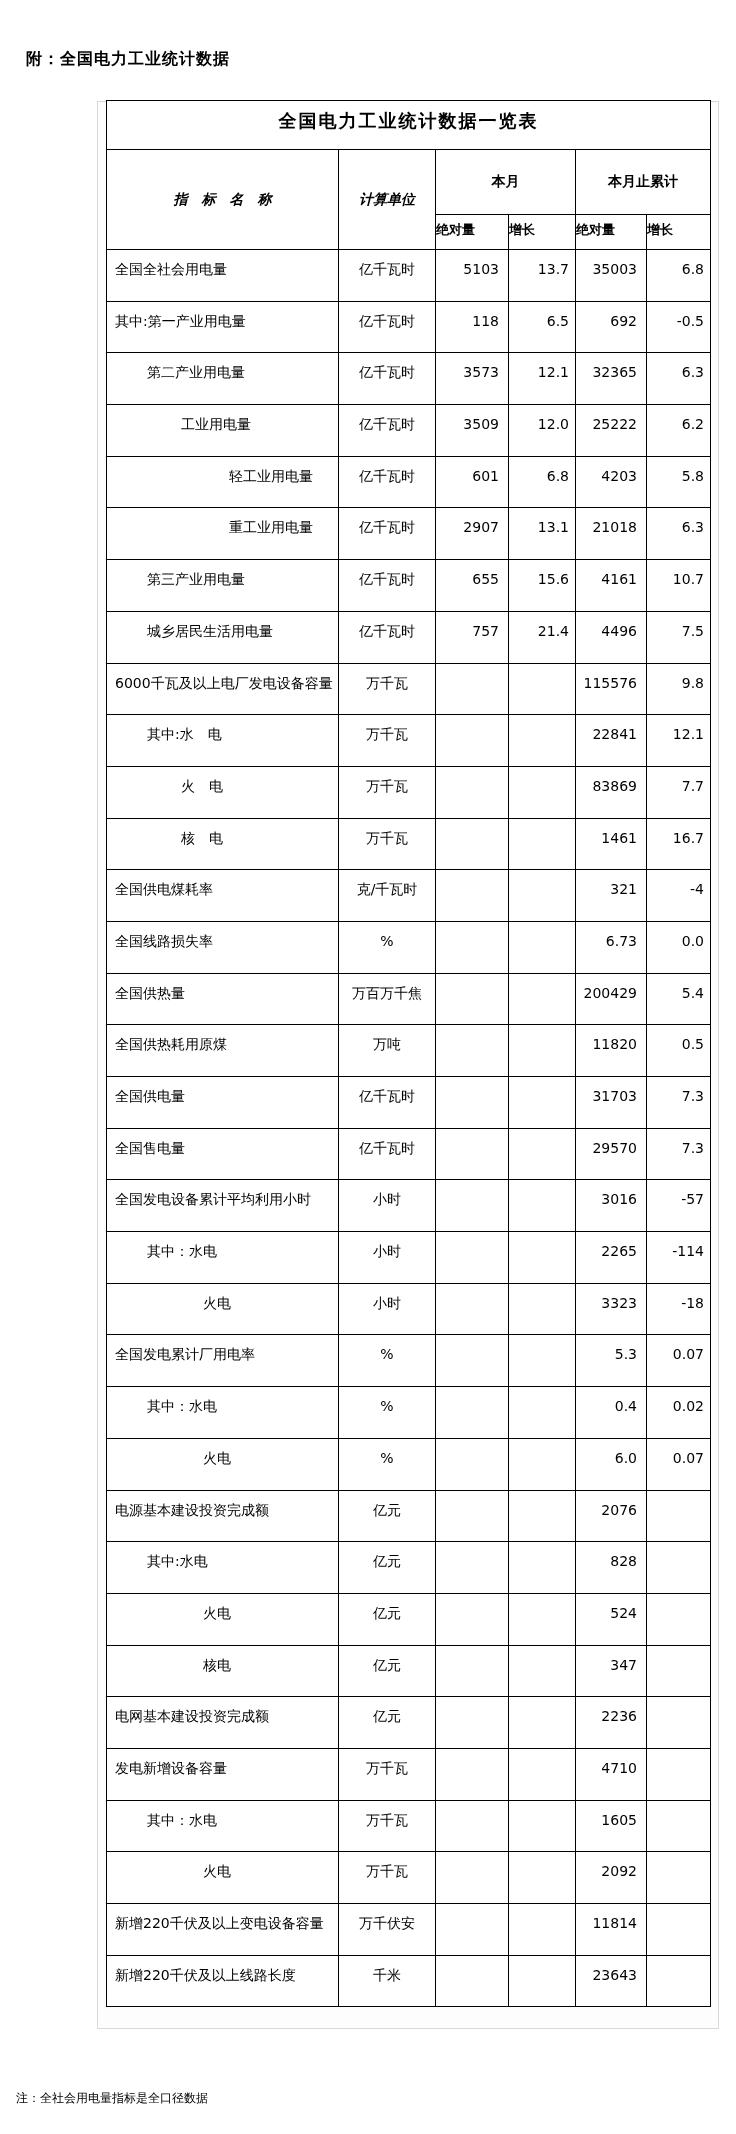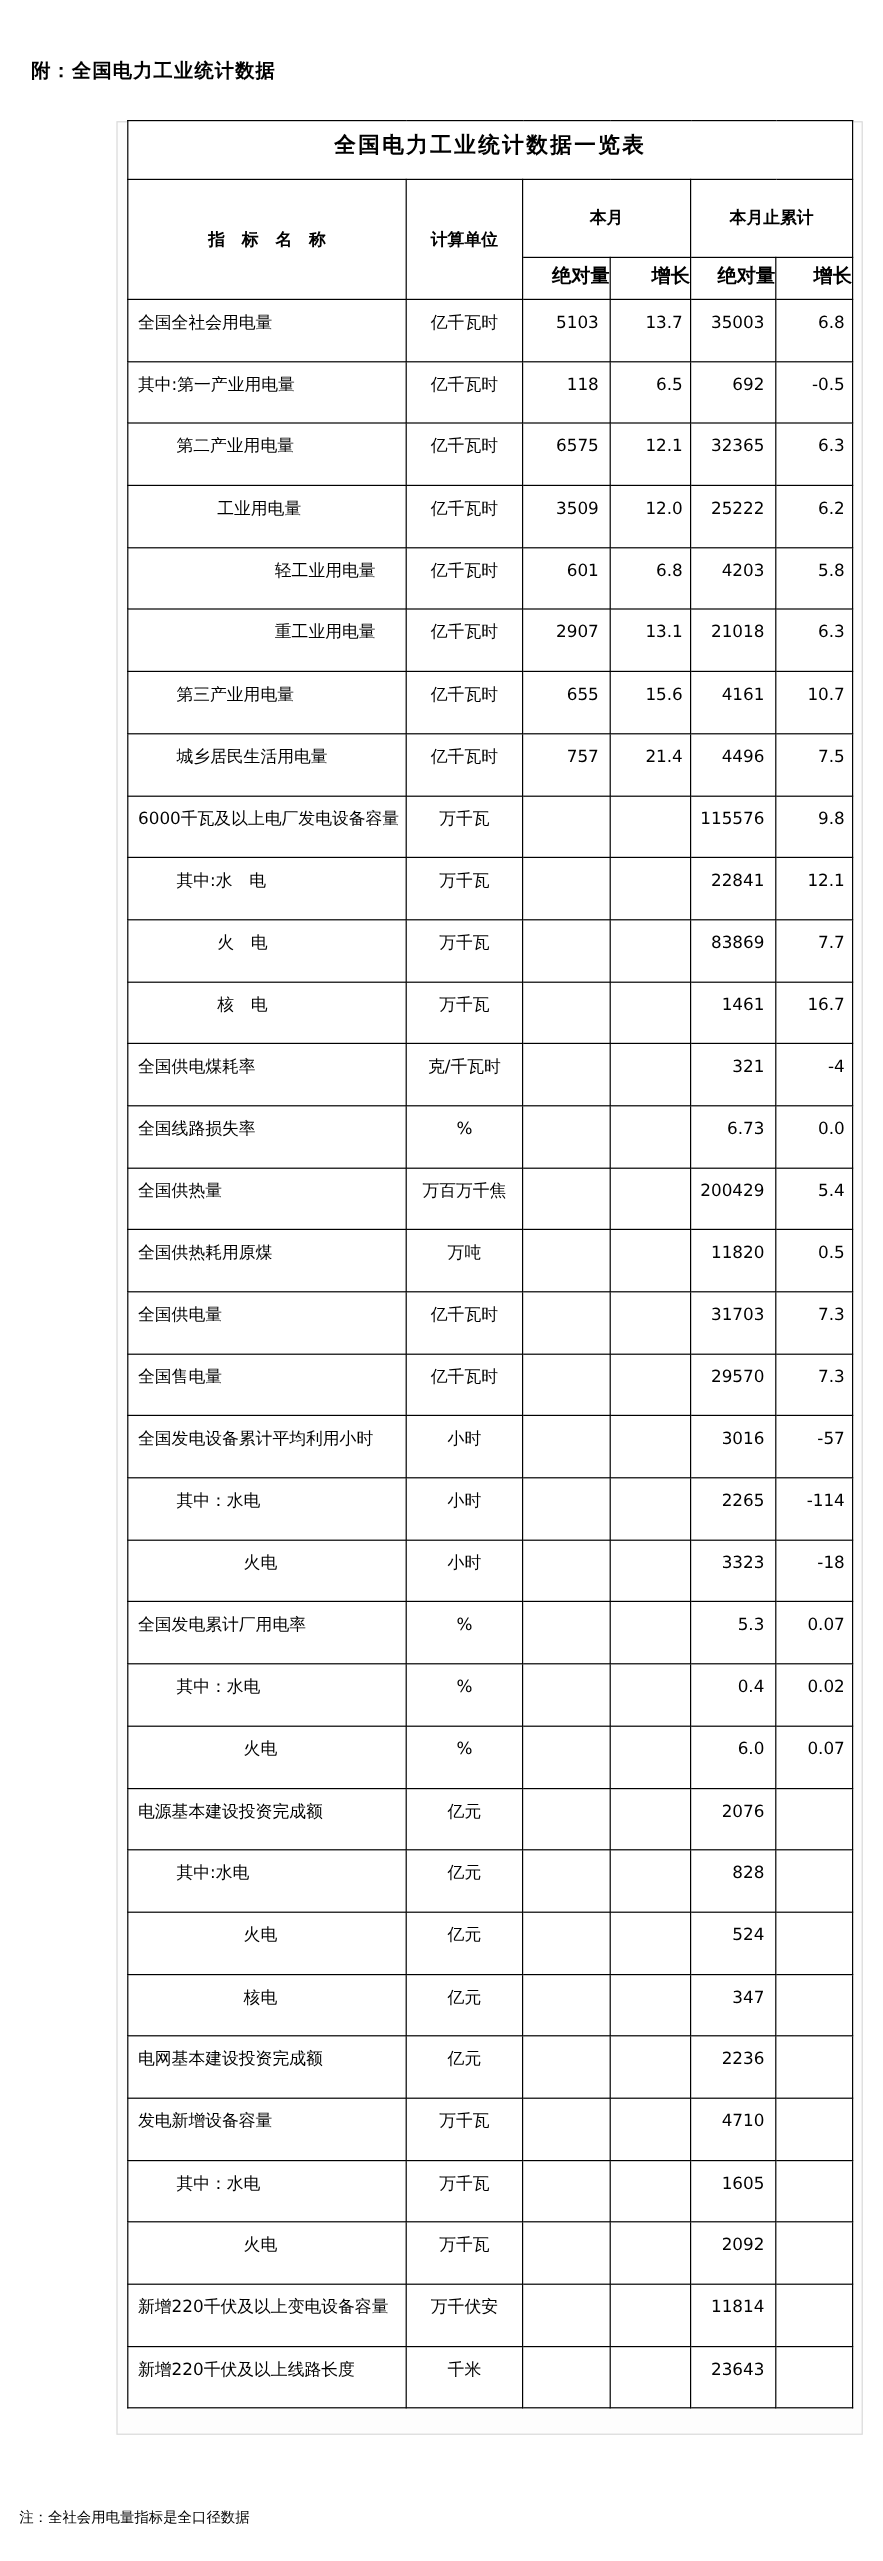--- a/index.html
+++ b/index.html
@@ -54,26 +54,26 @@
     padding-bottom: 8px;
   }
   tr.hrow1 th {
     height: 65px;
     font-size: 14px;
     font-weight: bold;
     text-align: center;
     vertical-align: middle;
     white-space: pre;
   }
-  tr.hrow1 th.span2 { vertical-align: middle; }
+  tr.hrow1 th.span2 { vertical-align: middle; font-style: italic; }
   tr.hrow2 th {
     height: 35px;
-    font-size: 16px;
+    font-size: 13px;
     font-weight: bold;
-    text-align: right;
+    text-align: left;
     vertical-align: middle;
     padding-bottom: 4px;
   }
   tbody td {
     height: 51.7px;
     font-size: 14px;
     vertical-align: top;
     padding-top: 12px;
     line-height: 1.1;
   }
@@ -140,21 +140,21 @@
     <td class="name ind0">其中:第一产业用电量</td>
     <td class="unit">亿千瓦时</td>
     <td class="num">118</td>
     <td class="num gr">6.5</td>
     <td class="num">692</td>
     <td class="num gr">-0.5</td>
   </tr>
       <tr>
     <td class="name ind1">第二产业用电量</td>
     <td class="unit">亿千瓦时</td>
-    <td class="num">6575</td>
+    <td class="num">3573</td>
     <td class="num gr">12.1</td>
     <td class="num">32365</td>
     <td class="num gr">6.3</td>
   </tr>
       <tr>
     <td class="name ind2">工业用电量</td>
     <td class="unit">亿千瓦时</td>
     <td class="num">3509</td>
     <td class="num gr">12.0</td>
     <td class="num">25222</td>

